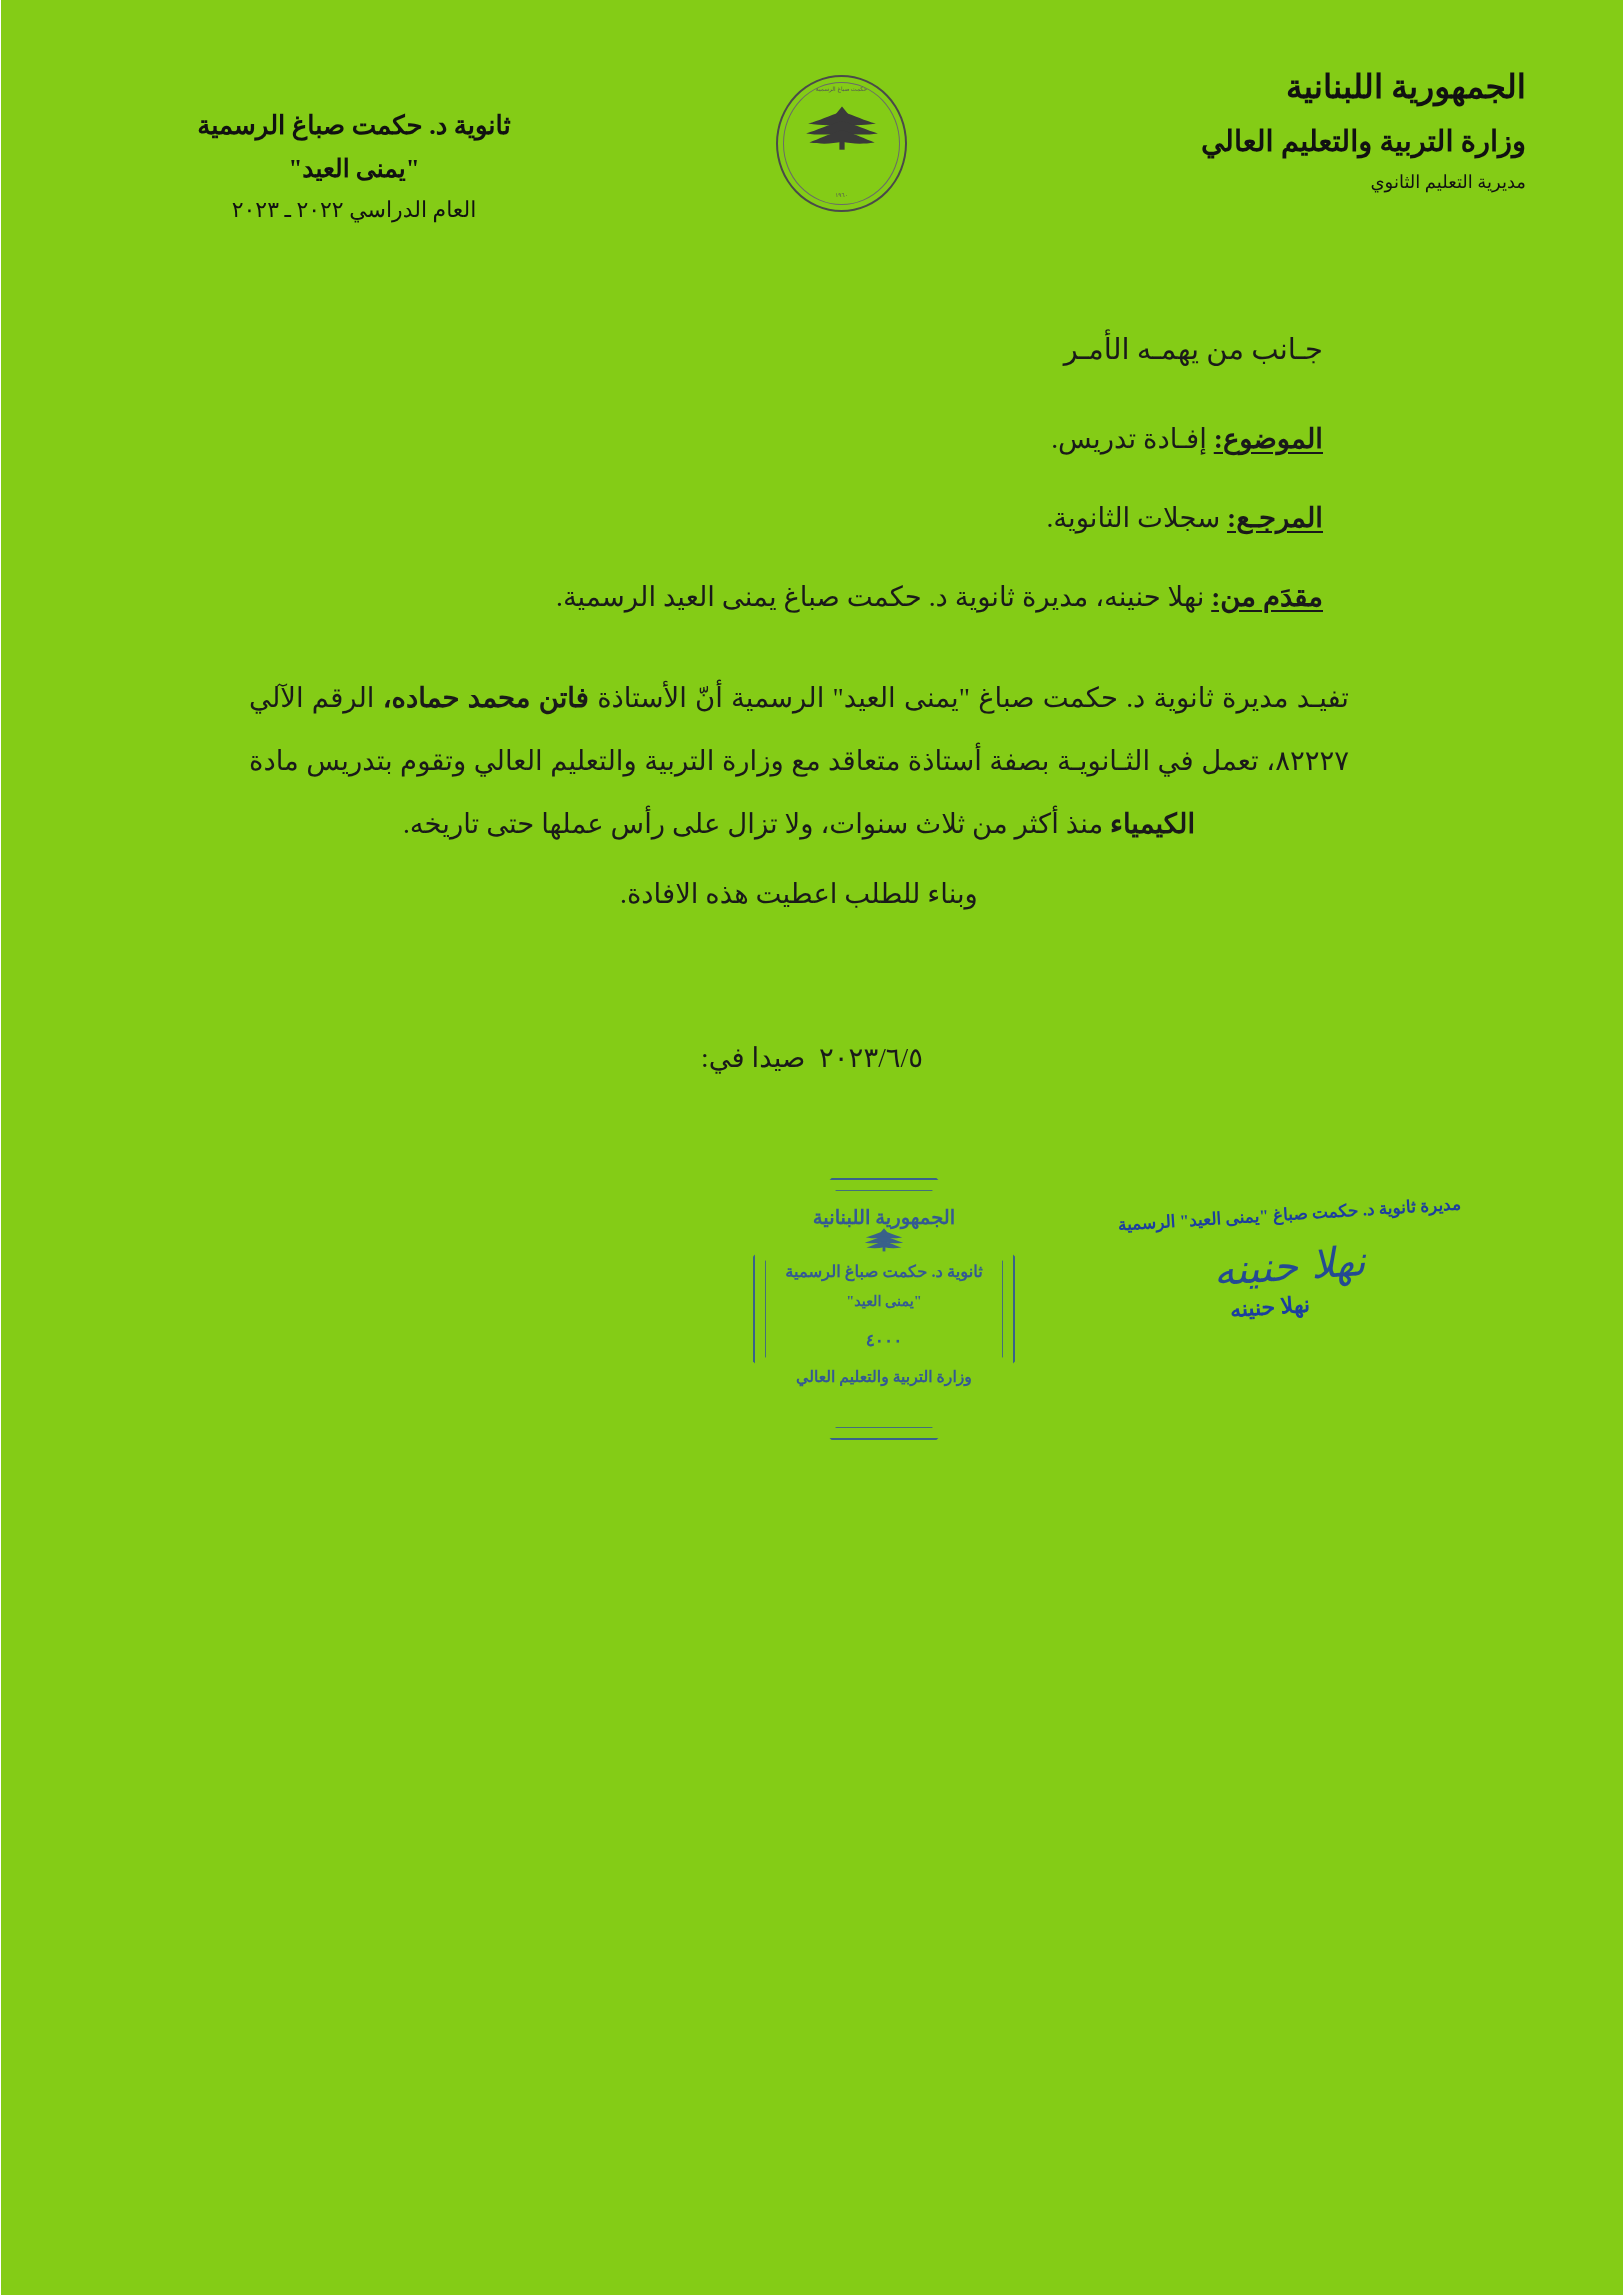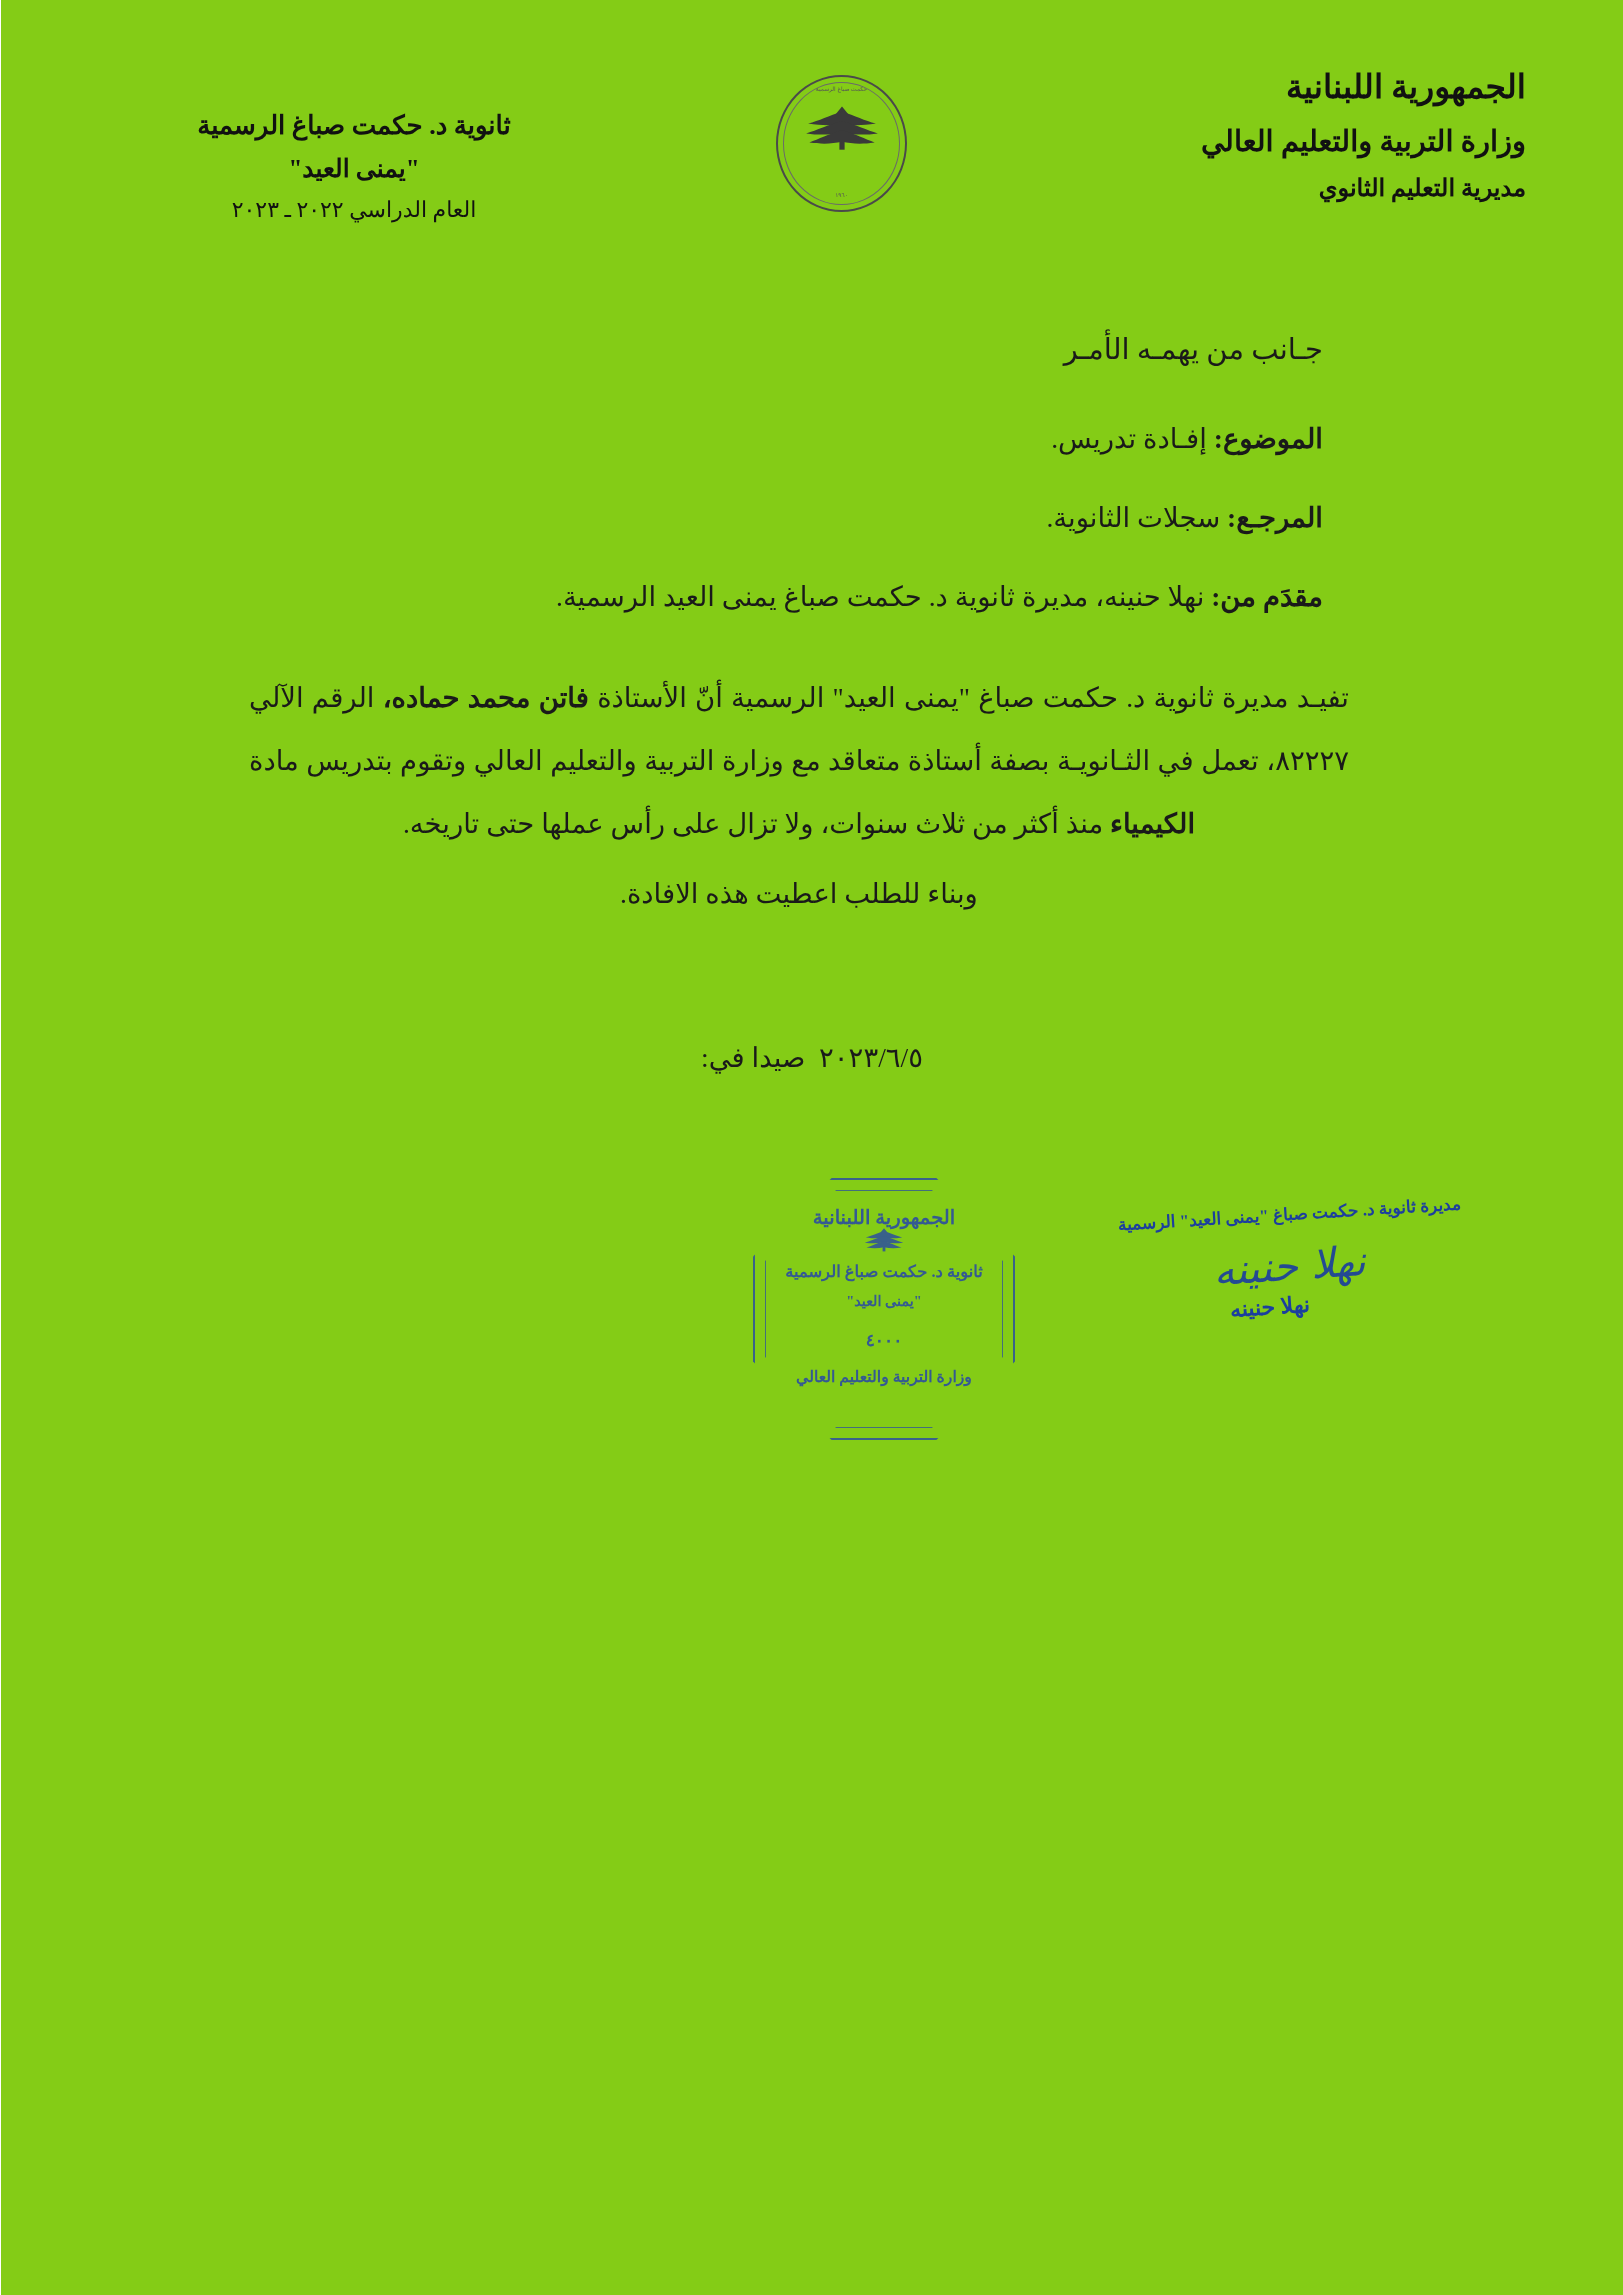--- a/index.html
+++ b/index.html
@@ -43,22 +43,22 @@
     font-weight: 600;
     letter-spacing: 0px;
     color: #111;
   }
   .hdr-right .l2 {
     font-size: 29px;
     font-weight: 600;
     color: #111;
   }
   .hdr-right .l3 {
-    font-size: 24px;
-    font-weight: 700;
+    font-size: 18px;
+    font-weight: 400;
     color: #111;
   }
 
   .hdr-left {
     position: absolute;
     top: 65px;
     left: 151px;
     text-align: center;
     line-height: 1.7;
     width: 406px;
@@ -137,20 +137,21 @@
     letter-spacing: 0.7px;
     padding-right: 26px;
   }
 
   .field-row {
     margin-bottom: 17px;
     padding-right: 26px;
   }
   .field-label {
     font-weight: 700;
+    text-decoration: underline;
     text-underline-offset: 3.9px;
   }
   .field-value {
     font-weight: 400;
   }
 
   .para {
     margin-top: 38px;
     text-align: justify;
     text-align-last: center;

